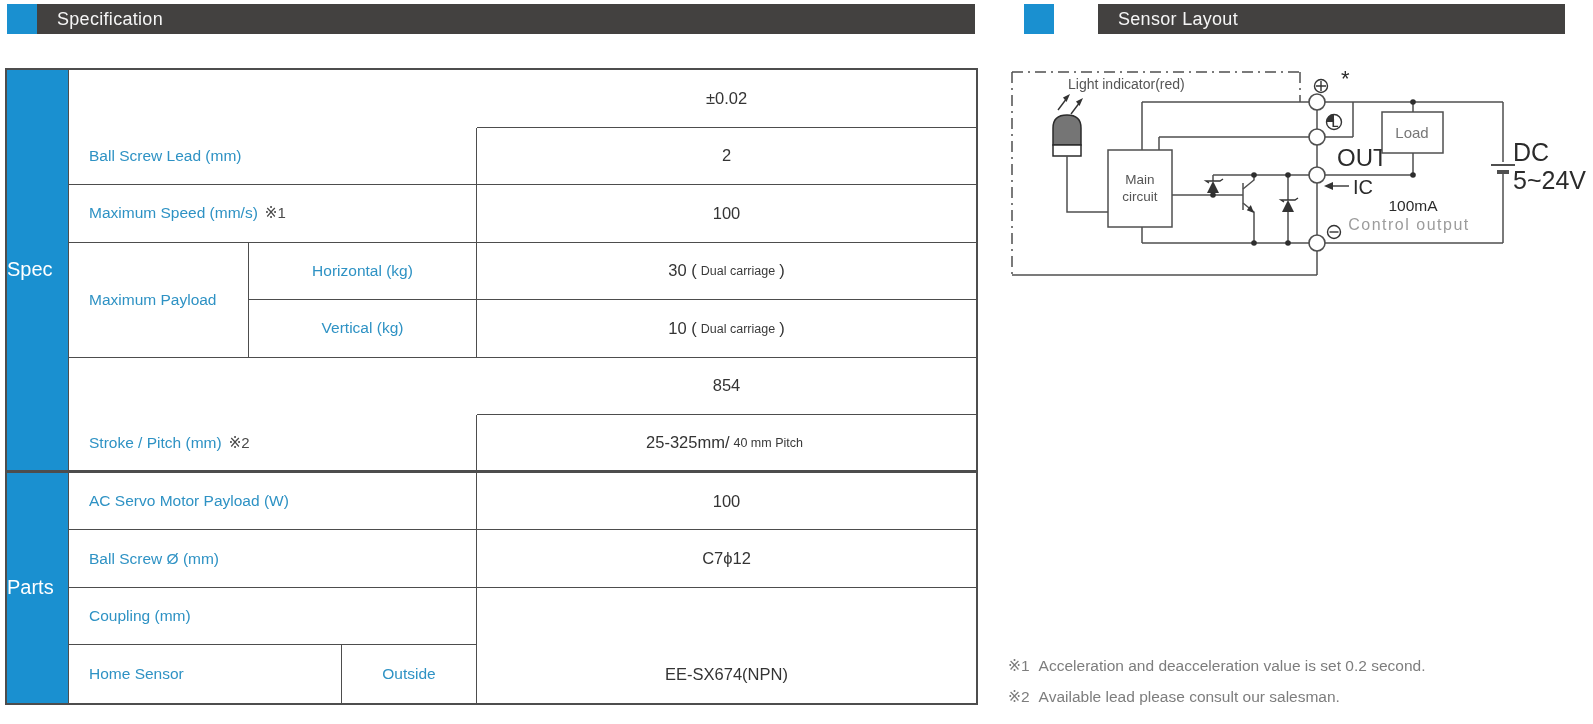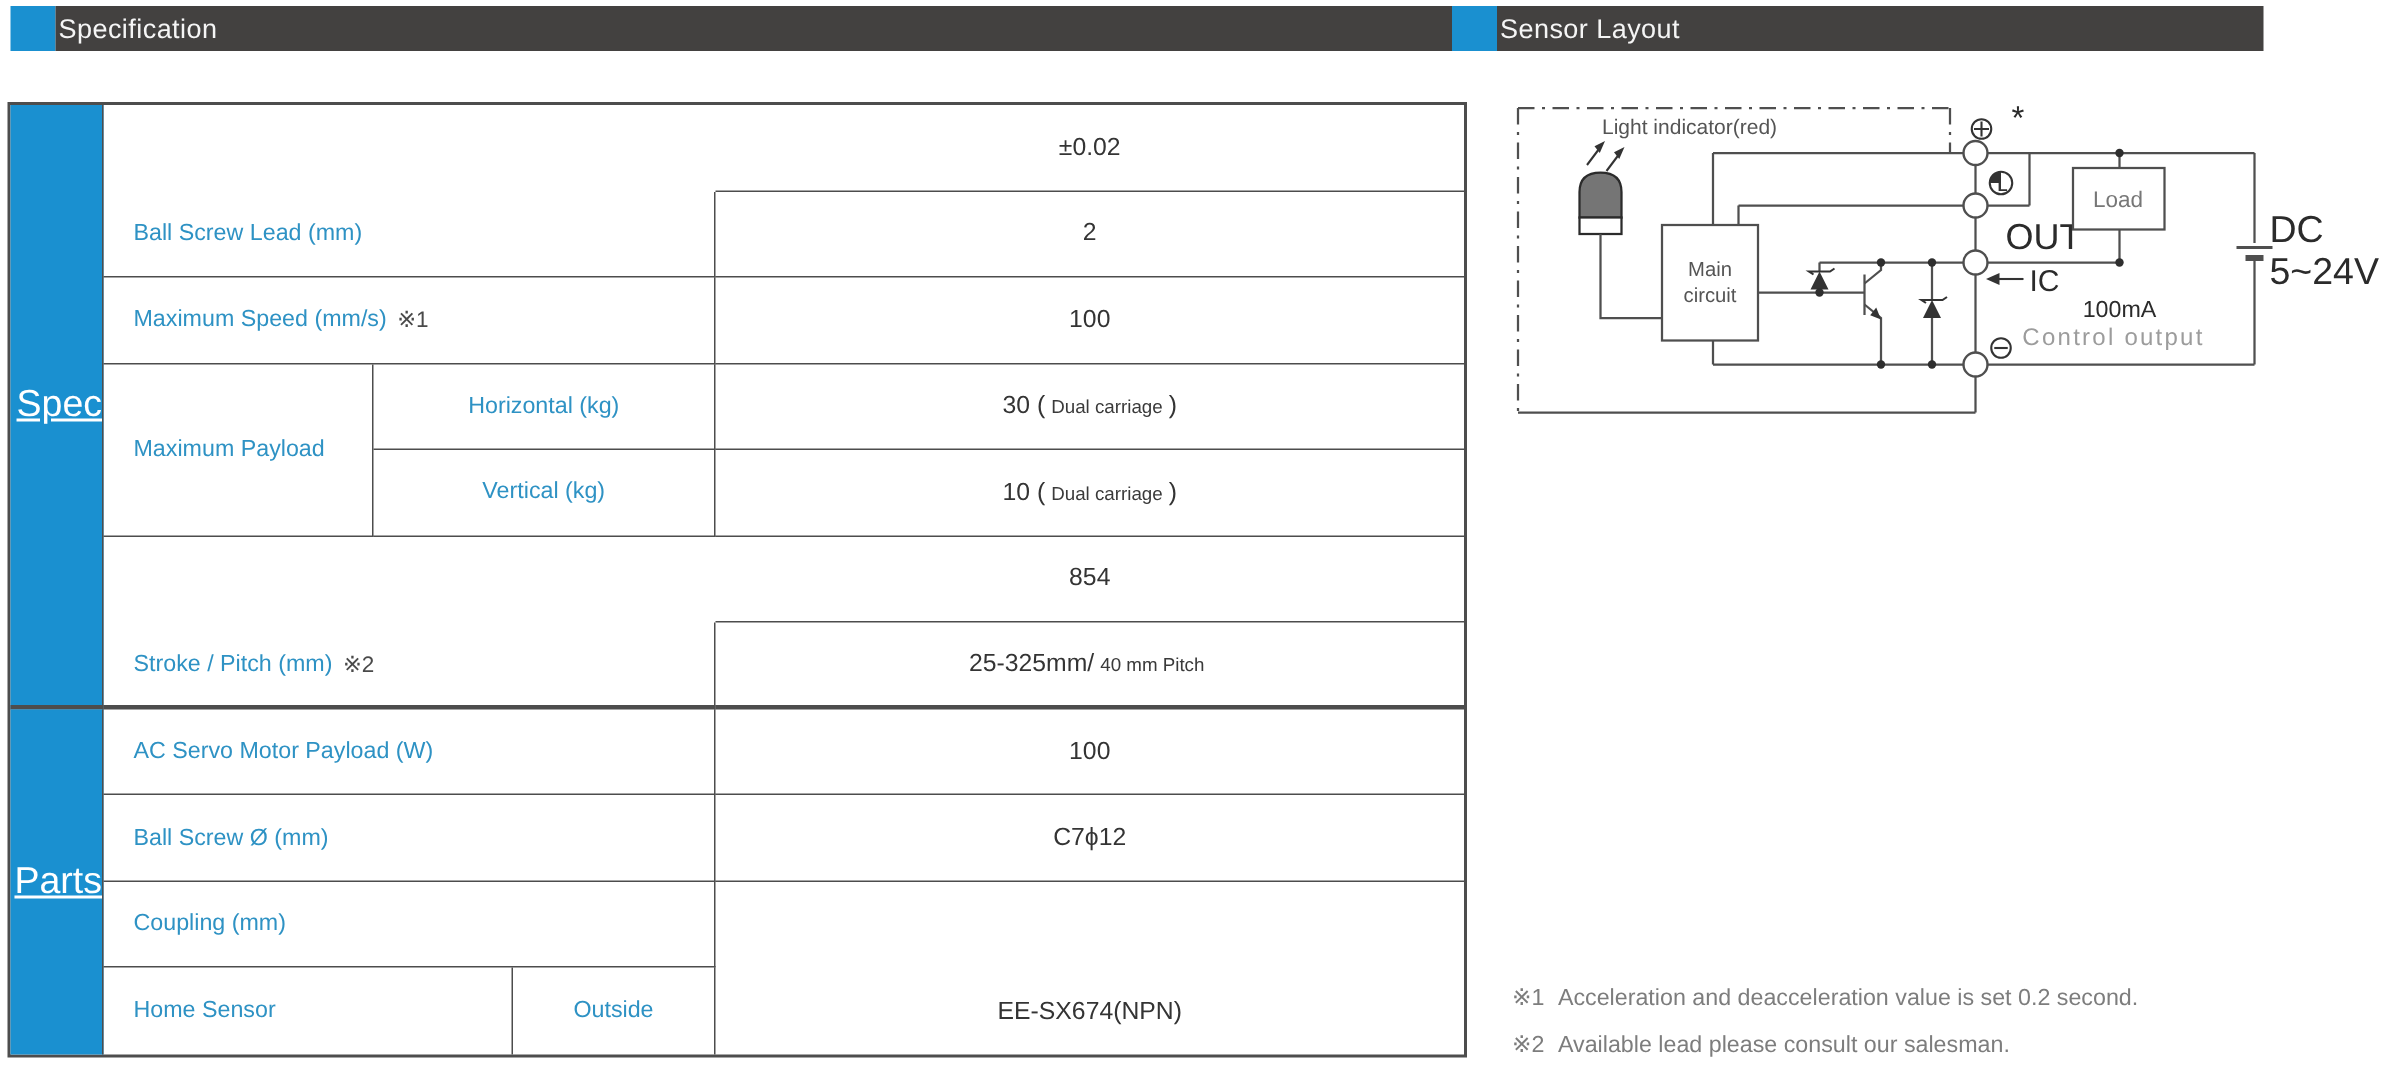--- a/index.html
+++ b/index.html
@@ -9,36 +9,36 @@
   }
   html,body{margin:0;padding:0;}
   body{
     width:1593px;height:724px;position:relative;background:#ffffff;overflow:hidden;
     font-family:"Liberation Sans","DejaVu Sans",sans-serif;
   }
   
   .hdr{position:absolute;top:4px;height:30px;display:flex;}
   .hdr .sq{width:30px;height:100%;background:var(--accent);flex:0 0 auto;}
   .hdr .bar{flex:1;background:var(--header-bg);color:var(--header-text);
-    display:flex;align-items:center;padding-left:2px;font-size:18px;letter-spacing:.3px;}
+    display:flex;align-items:center;padding-left:20px;font-size:18px;letter-spacing:.3px;}
   #hdr-left{left:7px;width:968px;}
-  #hdr-right{left:968px;width:541px;}
+  #hdr-right{left:1024px;width:541px;gap:44px;}
   
   .spec-grid{
     position:absolute;left:5px;top:68px;width:973px;height:637px;
     display:grid;grid-template-columns:62px 180px 93px 135px 1fr;
     grid-template-rows:repeat(11,1fr);
     border:2px solid var(--border);box-sizing:border-box;background:#fff;
   }
   .c{border-right:1.6px solid var(--border);border-bottom:1.6px solid var(--border);
      display:flex;align-items:center;box-sizing:border-box;}
   .label{color:var(--label-text);font-size:15.5px;padding-left:20px;}
   .center{justify-content:center;padding-left:0;}
   .value{justify-content:center;color:var(--value-text);font-size:16.5px;border-right:none;}
-  .side{background:var(--accent);color:#fff;font-size:25px;justify-content:flex-end;text-decoration:underline;}
+  .side{background:var(--accent);color:#fff;font-size:20px;justify-content:flex-start;}
   .thick{border-bottom-width:3px;}
   .last{border-bottom:none;}
   .note{color:#4a4a4a;margin-left:7px;font-size:15px;}
   .sm{font-size:12.5px;margin:1px 4px 0 4px;color:#3a3a3a;}
   
   #circuit{position:absolute;left:1005px;top:60px;}
   .wire{stroke:var(--circuit-line);stroke-width:1.5;fill:none;}
   .dash{stroke-dasharray:11 5 2 5;}
   .box{fill:#ffffff;stroke:var(--circuit-line);stroke-width:1.5;}
   .term{fill:#ffffff;stroke:var(--circuit-line);stroke-width:1.6;}

